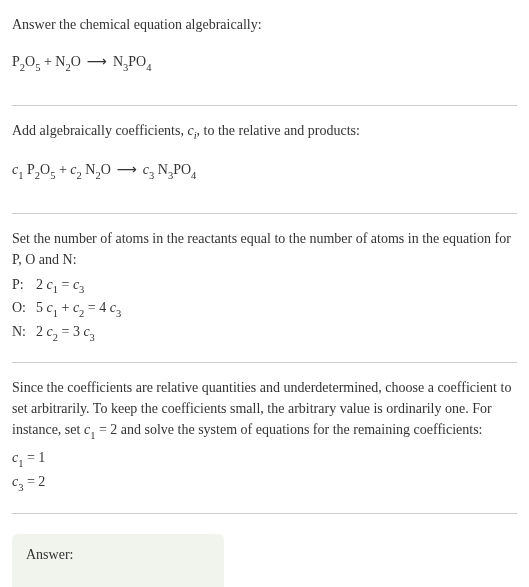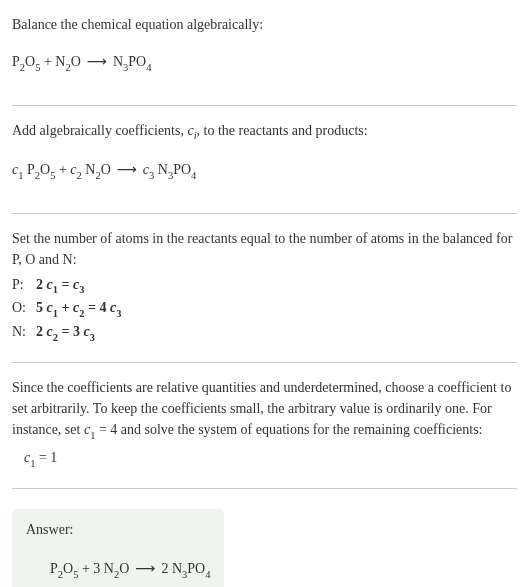--- a/index.html
+++ b/index.html
@@ -49,91 +49,91 @@
       display: table-row;
     }
     .cell-label {
       display: table-cell;
       padding-right: 10px;
       white-space: nowrap;
     }
     .cell-eq {
       display: table-cell;
       white-space: nowrap;
-      font-weight: bold;
     }
     .coeff-list {
       margin: 4px 0;
     }
     .coeff-list div {
-      margin: 1px 12px;
+      margin: 1px 0;
     }
     .answer-box {
       background: #f0f4ed;
       border-radius: 6px;
       padding: 10px 14px;
       display: inline-block;
       margin-top: 6px;
     }
     .answer-label {
       margin-bottom: 18px;
     }
     .answer-eq {
       padding-left: 24px;
     }
   </style>
 </head>
 <body>
 
 <div class="section">
-  <div>Balance the chemical equation algebraically:</div>
+  <div>Answer the chemical equation algebraically:</div>
   <div class="equation">
     <span><span>P</span><span class="sub">2</span><span>O</span><span class="sub">5</span></span><span> + </span><span><span>N</span><span class="sub">2</span><span>O</span></span><span class="arrow">⟶</span><span><span>N</span><span class="sub">3</span><span>PO</span><span class="sub">4</span></span>
   </div>
 </div>
 
 <hr class="divider">
 
 <div class="section">
   <div>
-    <span>Add algebraically coefficients, </span><span class="ital">c</span><span class="sub ital">i</span><span>, to the reactants and products:</span>
+    <span>Add algebraically coefficients, </span><span class="ital">c</span><span class="sub ital">i</span><span>, to the relative and products:</span>
   </div>
   <div class="equation">
     <span class="ital">c</span><span class="sub">1</span><span> </span><span>P</span><span class="sub">2</span><span>O</span><span class="sub">5</span><span> + </span><span class="ital">c</span><span class="sub">2</span><span> </span><span>N</span><span class="sub">2</span><span>O</span><span class="arrow">⟶</span><span class="ital">c</span><span class="sub">3</span><span> </span><span>N</span><span class="sub">3</span><span>PO</span><span class="sub">4</span>
   </div>
 </div>
 
 <hr class="divider">
 
 <div class="section">
-  <div>Set the number of atoms in the reactants equal to the number of atoms in the balanced for P, O and N:</div>
+  <div>Set the number of atoms in the reactants equal to the number of atoms in the equation for P, O and N:</div>
   <div class="table">
     <div class="row">
       <div class="cell-label">P:</div>
       <div class="cell-eq"><span>2 </span><span class="ital">c</span><span class="sub">1</span><span> = </span><span class="ital">c</span><span class="sub">3</span></div>
     </div>
     <div class="row">
       <div class="cell-label">O:</div>
       <div class="cell-eq"><span>5 </span><span class="ital">c</span><span class="sub">1</span><span> + </span><span class="ital">c</span><span class="sub">2</span><span> = </span><span>4 </span><span class="ital">c</span><span class="sub">3</span></div>
     </div>
     <div class="row">
       <div class="cell-label">N:</div>
       <div class="cell-eq"><span>2 </span><span class="ital">c</span><span class="sub">2</span><span> = </span><span>3 </span><span class="ital">c</span><span class="sub">3</span></div>
     </div>
   </div>
 </div>
 
 <hr class="divider">
 
 <div class="section">
   <div>
-    <span>Since the coefficients are relative quantities and underdetermined, choose a coefficient to set arbitrarily. To keep the coefficients small, the arbitrary value is ordinarily one. For instance, set </span><span class="ital">c</span><span class="sub">1</span><span> = 4 and solve the system of equations for the remaining coefficients:</span>
+    <span>Since the coefficients are relative quantities and underdetermined, choose a coefficient to set arbitrarily. To keep the coefficients small, the arbitrary value is ordinarily one. For instance, set </span><span class="ital">c</span><span class="sub">1</span><span> = 2 and solve the system of equations for the remaining coefficients:</span>
   </div>
   <div class="coeff-list">
     <div><span class="ital">c</span><span class="sub">1</span><span> = 1</span></div>
+    <div><span class="ital">c</span><span class="sub">3</span><span> = 2</span></div>
   </div>
 </div>
 
 <hr class="divider">
 
 <div class="section">
   <div class="answer-box">
     <div class="answer-label">Answer:</div>
     <div class="answer-eq equation">
       <span>P</span><span class="sub">2</span><span>O</span><span class="sub">5</span><span> + 3 </span><span>N</span><span class="sub">2</span><span>O</span><span class="arrow">⟶</span><span>2 </span><span>N</span><span class="sub">3</span><span>PO</span><span class="sub">4</span>

